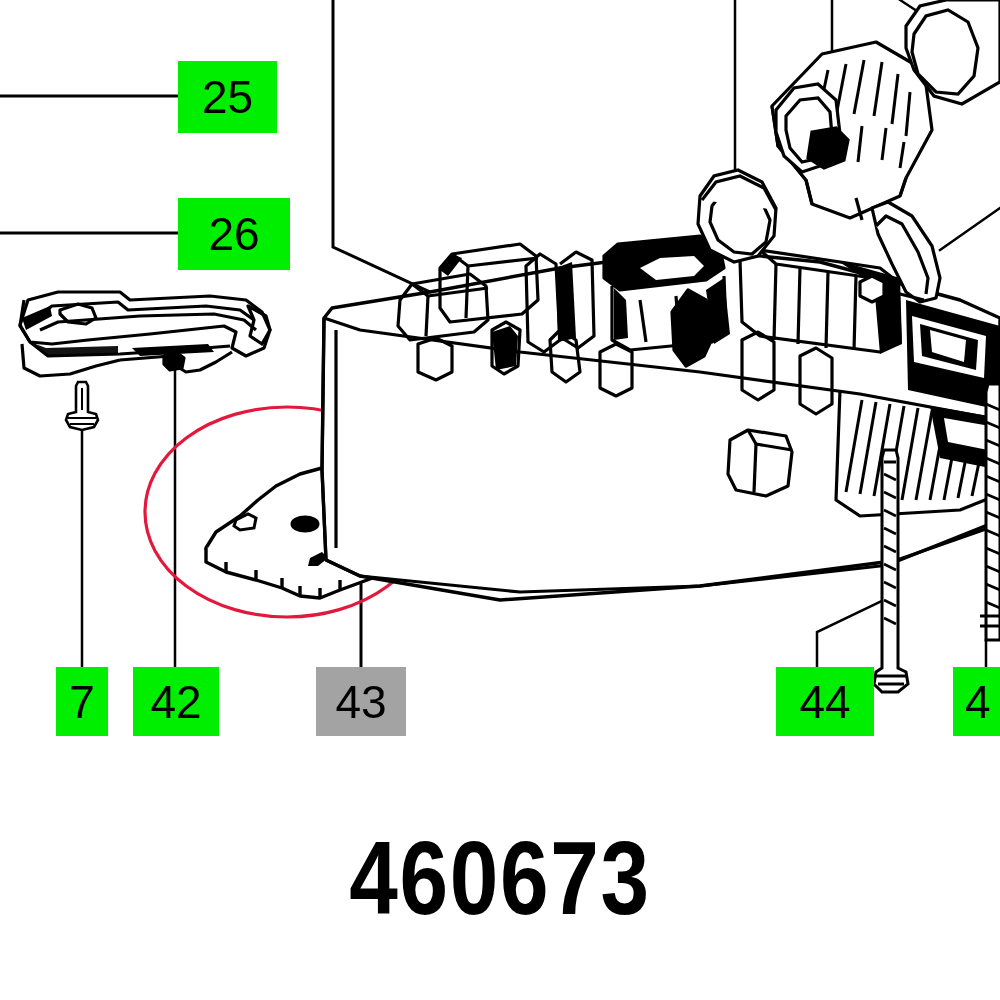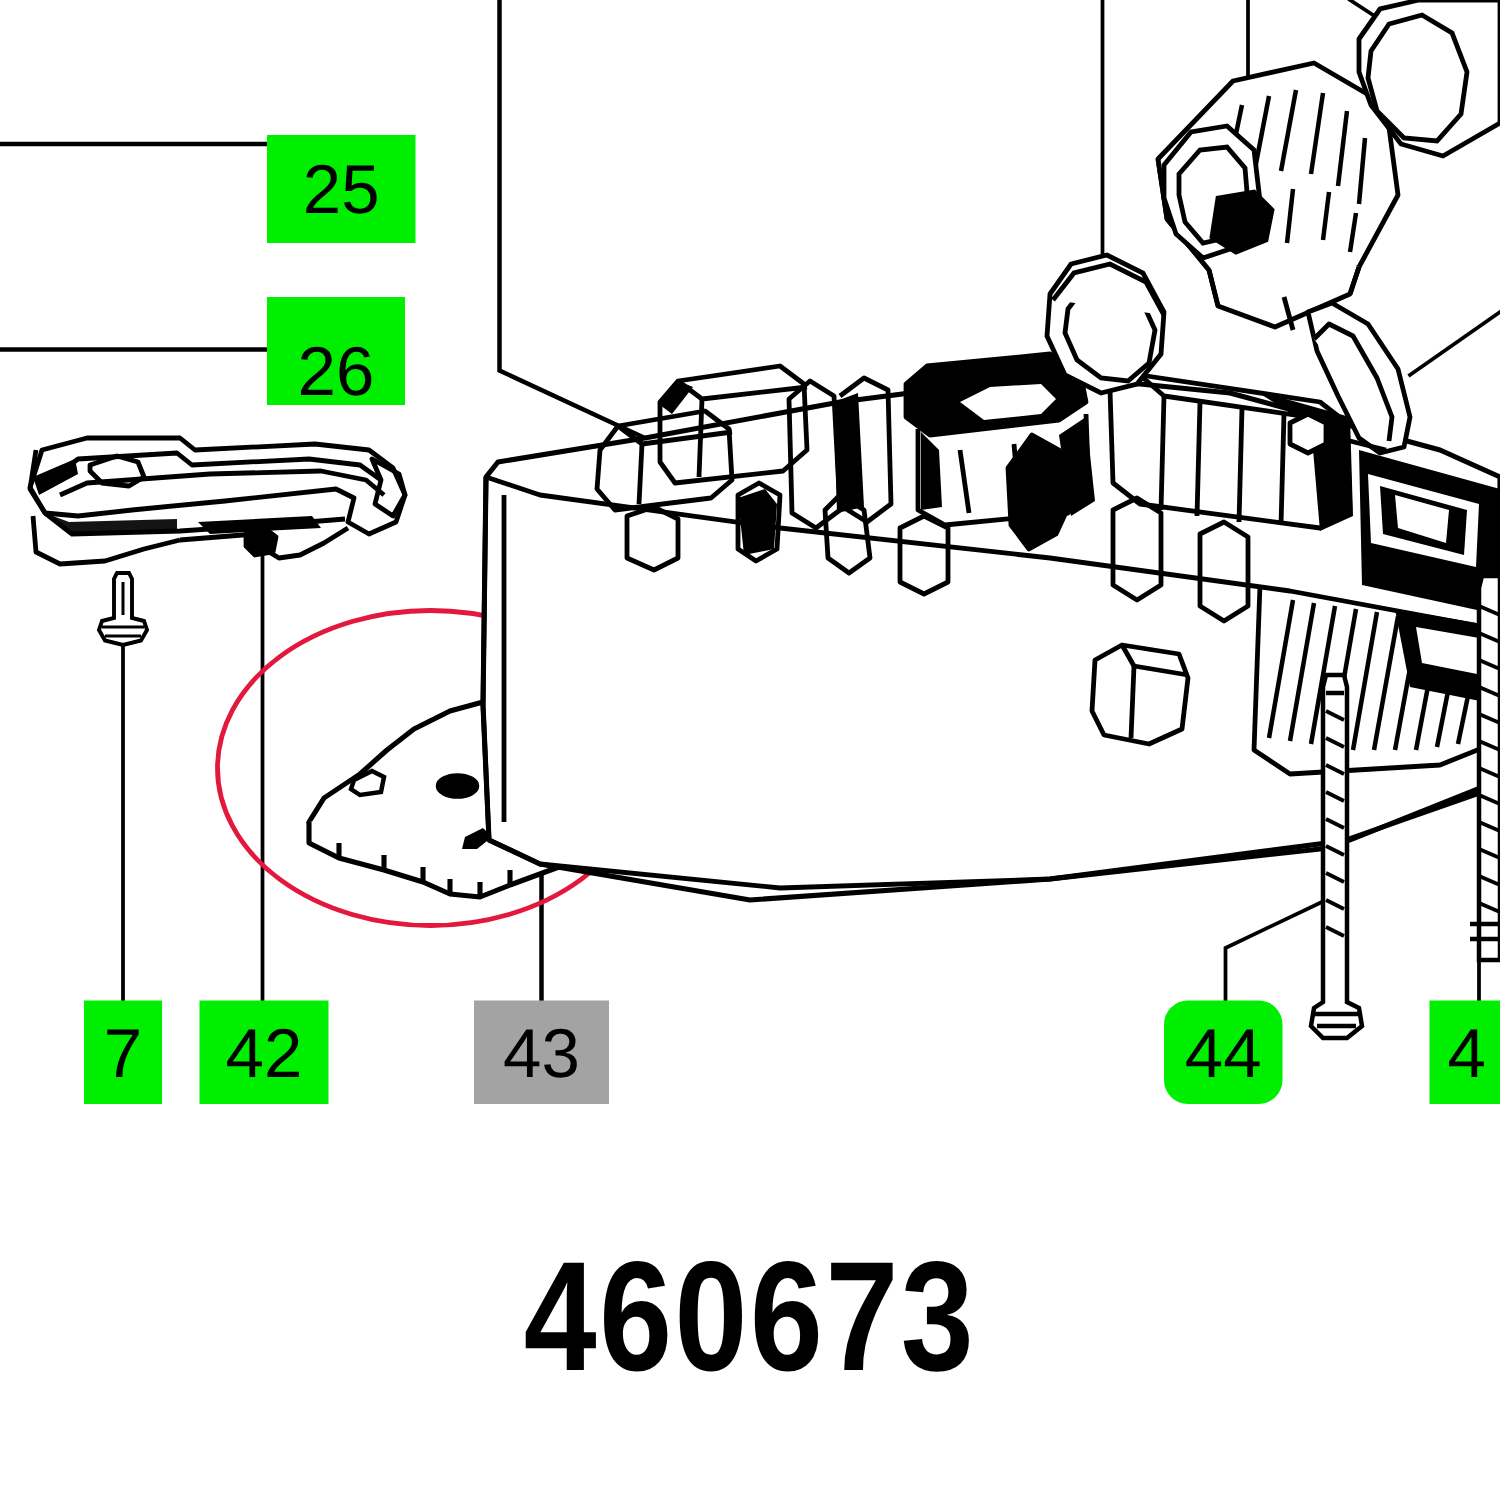--- a/index.html
+++ b/index.html
@@ -299,41 +299,41 @@
         <path d="M986,566 L1000,572"></path>
         <path d="M986,584 L1000,590"></path>
         <path d="M986,602 L1000,608"></path>
       </g>
       <path d="M980,616 L1000,616"></path>
       <path d="M980,626 L1000,626"></path>
     </g>
 
   </svg>
 
-  <div class="callout green" style="left:178px; top:61px; width:99px; height:72px;margin-top:29px;">
+  <div class="callout green" style="left:178px; top:61px; width:99px; height:72px;">
     <span>25</span>
   </div>
 
-  <div class="callout green" style="left:178px; top:198px; width:92px; height:72px;align-items:flex-end;">
+  <div class="callout green" style="left:178px; top:198px; width:112px; height:72px;">
     <span>26</span>
   </div>
 
   <div class="callout green" style="left:56px; top:667px; width:52px; height:69px;">
     <span>7</span>
   </div>
 
   <div class="callout green" style="left:133px; top:667px; width:86px; height:69px;">
     <span>42</span>
   </div>
 
   <div class="callout red" style="left:316px; top:667px; width:90px; height:69px;">
     <span>43</span>
   </div>
 
-  <div class="callout green" style="left:776px; top:667px; width:79px; height:69px;border-radius:16px;">
+  <div class="callout green" style="left:776px; top:667px; width:98px; height:69px;">
     <span>44</span>
   </div>
 
   <div class="callout green" style="left:953px; top:667px; width:47px; height:69px; justify-content:flex-start; padding-left:12px;">
     <span>4</span>
   </div>
 
   <div id="part-number">460673</div>
 
 </div>

